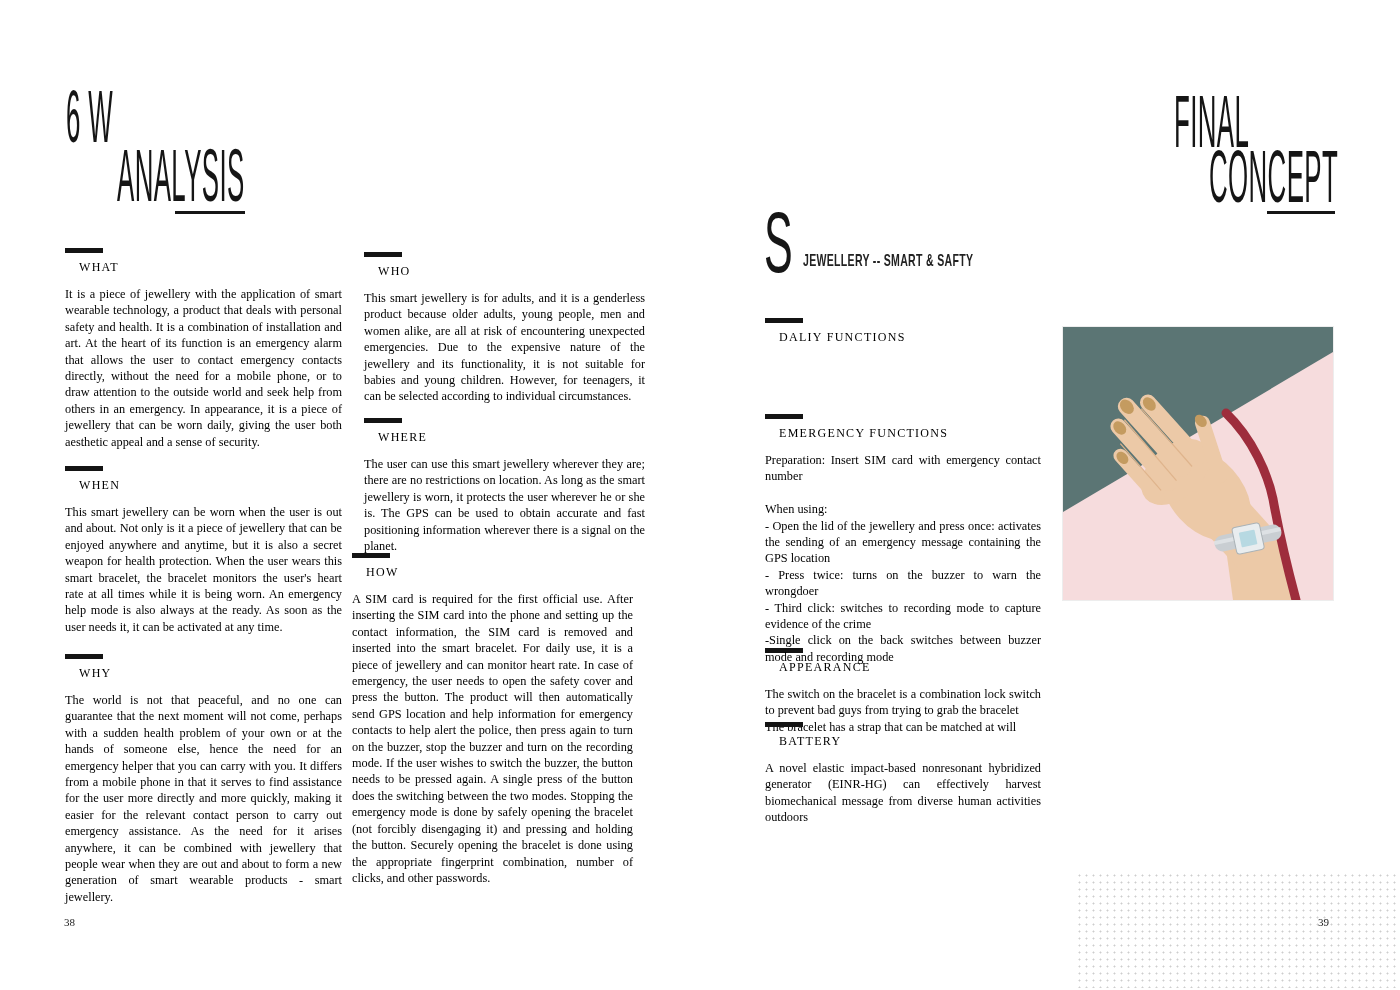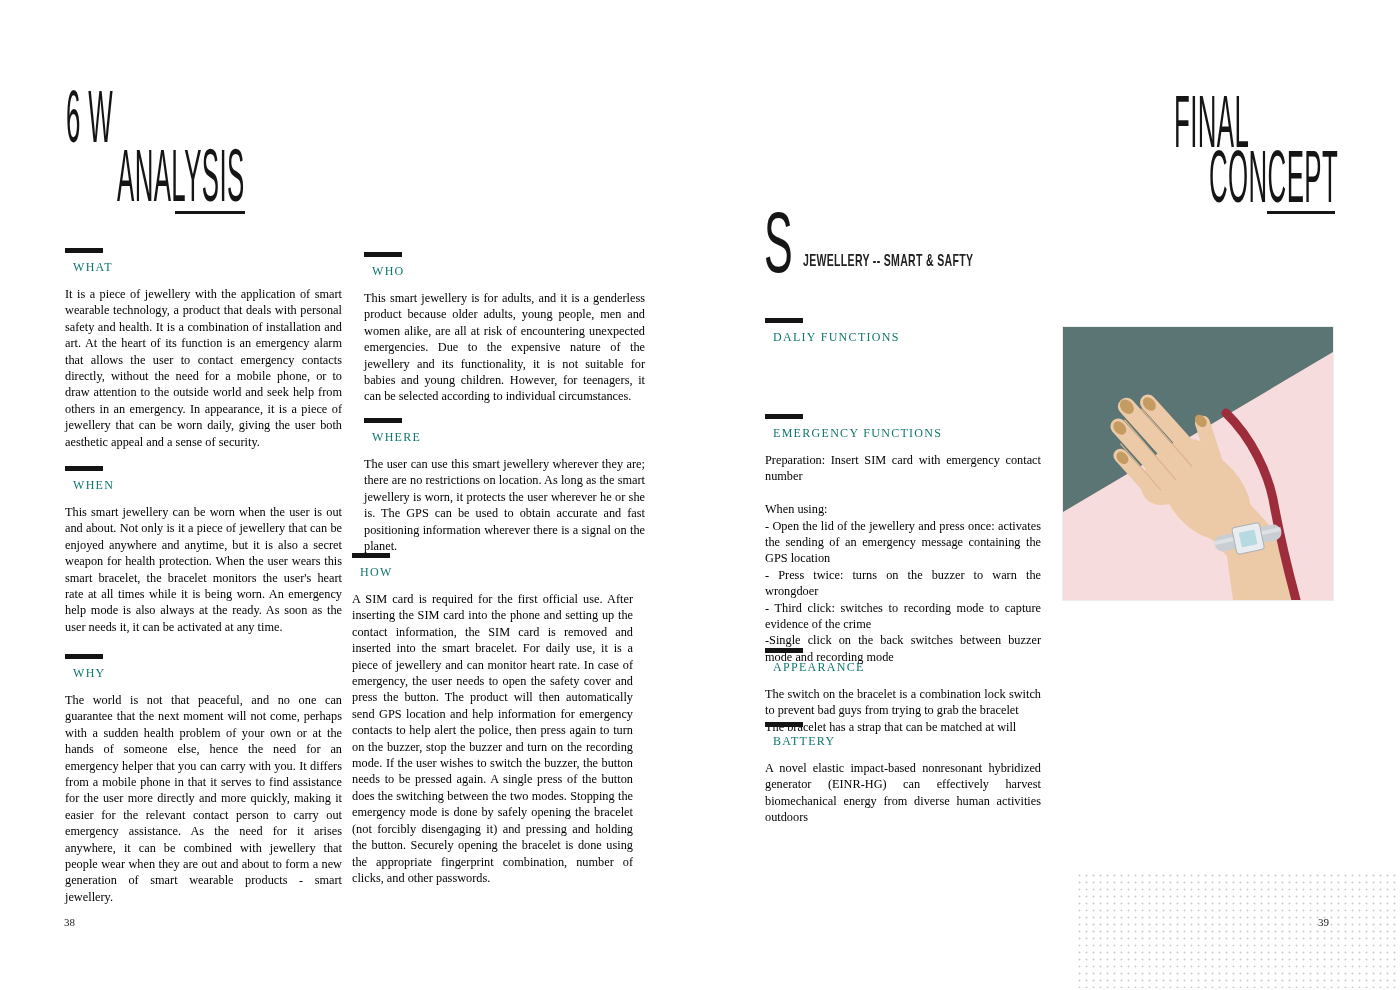--- a/index.html
+++ b/index.html
@@ -17,21 +17,21 @@
                 font-size:86px;line-height:1;color:#161616;transform:scaleX(.5);
                 transform-origin:left top;}
   .brand-tagline{position:absolute;font-family:"Liberation Sans",sans-serif;font-weight:700;
                  font-size:17px;line-height:1;letter-spacing:.5px;color:#222;
                  transform:scaleX(.62);transform-origin:left top;white-space:nowrap;}
 
   
   .sec{position:absolute;}
   .w1{width:277px;} .w2{width:281px;} .w3{width:276px;}
   .bar{width:38px;height:5px;background:#141414;margin:0 0 7px 0;}
-  .h{margin:0 0 11px 8px;font-size:12px;font-weight:400;letter-spacing:1.3px;color:#0f766e;
+  .h{margin:0 0 11px 14px;font-size:12px;font-weight:400;letter-spacing:1.3px;color:#000000;
      font-family:"Liberation Serif",serif;}
   .b{margin:0;font-size:12.3px;line-height:16.4px;text-align:justify;white-space:pre-line;
      color:#000000;}
   .intro{position:absolute;font-size:12.3px;line-height:16.6px;text-align:justify;
          color:#1e1e1e;margin:0;}
 
   .pagenum{position:absolute;font-size:11px;color:#222;}
 
   .photo{position:absolute;left:1063px;top:327px;width:270px;height:273px;
          outline:1px solid #ededed;}
@@ -116,21 +116,21 @@
 When using:
 - Open the lid of the jewellery and press once: activates the sending of an emergency message containing the GPS location
 - Press twice: turns on the buzzer to warn the wrongdoer
 - Third click: switches to recording mode to capture evidence of the crime
 -Single click on the back switches between buzzer mode and recording mode</p>
   </section>
 
   <section class="sec w3" style="left:765px;top:722px;">
     <div class="bar"></div>
     <h3 class="h">BATTERY</h3>
-    <p class="b">A novel elastic impact-based nonresonant hybridized generator (EINR-HG) can effectively harvest biomechanical energy from diverse human activities outdoors</p>
+    <p class="b">A novel elastic impact-based nonresonant hybridized generator (EINR-HG) can effectively harvest biomechanical message from diverse human activities outdoors</p>
   </section>
 
   <div class="photo">
     <svg viewBox="0 0 270 273" xmlns="http://www.w3.org/2000/svg">
       <rect x="0" y="0" width="270" height="273" fill="#f6dcdd"></rect>
       <polygon points="0,0 270,0 270,25 0,185" fill="#5b7574"></polygon>
 
       <g fill="#ecc9a7">
         <path d="M163,222 C178,213 200,207 214,206 L236,273 L170,273 Z"></path>
 

